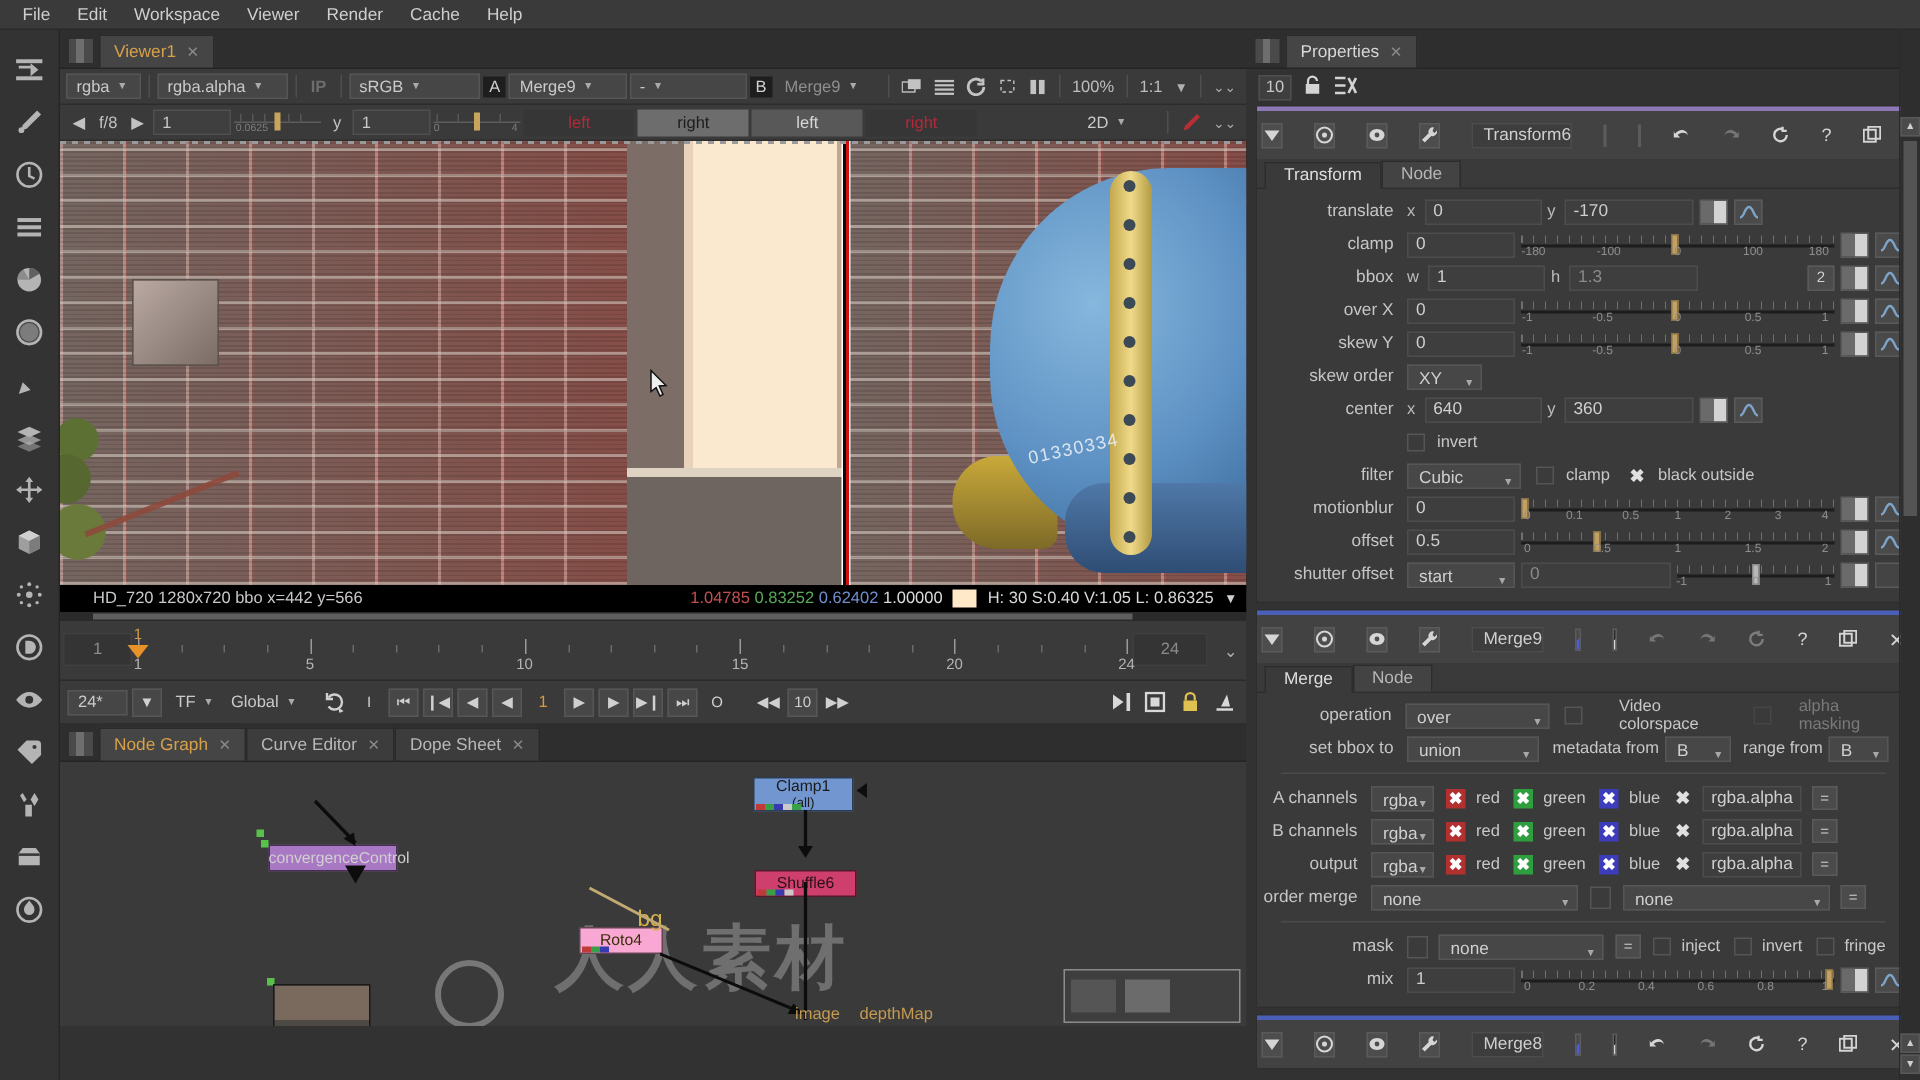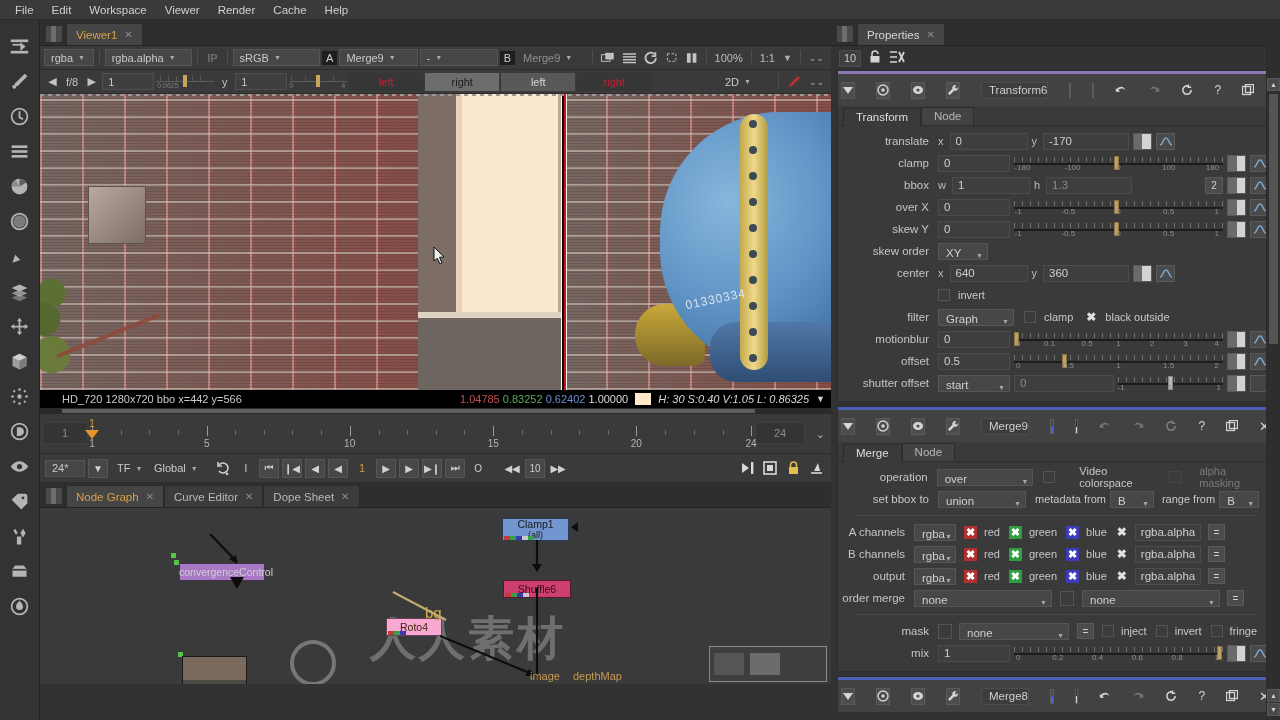--- a/index.html
+++ b/index.html
@@ -175,21 +175,21 @@
   
   .statusline {
     height:18px; background:#000; display:flex; align-items:center;
     font-size:11px; padding:0 6px; gap:0;
   }
   .statusline .left { color:#c9c9c9; padding-left:16px; }
   .statusline .spacer { flex:1; }
   .cr { color:#c25050; } .cg { color:#5aa95a; } .cb { color:#6f8fd0; }
   .ca { color:#dcdcdc; }
   .swatch { width:16px; height:12px; background:#ffe9c9; margin:0 7px; }
-  .hsv { color:#d8d8d8;font-style:italic; }
+  .hsv { color:#d8d8d8; }
   .stchev { color:#cfcfcf; font-size:9px; margin-left:7px; }
 
   
   .tlwrap { background:#2f2f2f; }
   .tlscroll { height:6px; background:#2a2a2a; position:relative; }
   .tlscroll .bar { position:absolute; left:22px; right:76px; top:1px; height:4px; background:#5e5e5e; }
   .tlruler { position:relative; height:40px; background:#3a3a3a; border-bottom:1px solid #2b2b2b; }
   .tlruler .lbox {
     position:absolute; left:2px; top:8px; width:46px; height:22px; background:#343434;
     border:1px solid #3f3f3f; color:#8c8c8c; font-size:11px;
@@ -1048,21 +1048,21 @@
 
         <div class="krow">
           <div class="klabel"></div>
           <div class="chk"></div>
           <span style="margin-left:4px">invert</span>
         </div>
 
         <div class="krow">
           <div class="klabel">filter</div>
           <div class="kselect" style="width:76px">
-            <span>Graph</span>
+            <span>Cubic</span>
             <span class="car">▼</span>
           </div>
           <div class="chk" style="margin-left:6px"></div>
           <span style="margin-left:4px">clamp</span>
           <div class="chkx" style="margin-left:8px">✖</div>
           <span style="margin-left:4px">black outside</span>
         </div>
 
         <div class="krow">
           <div class="klabel">motionblur</div>

